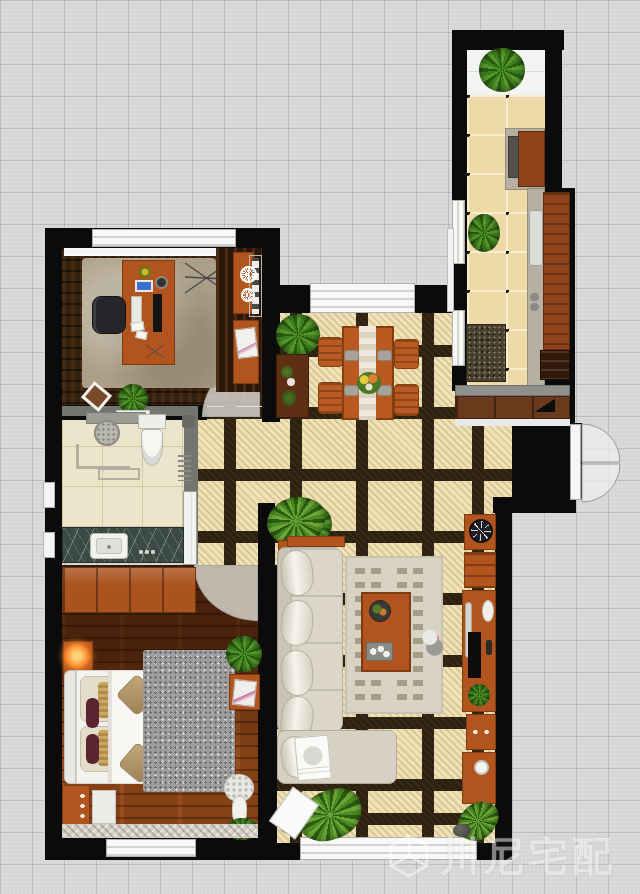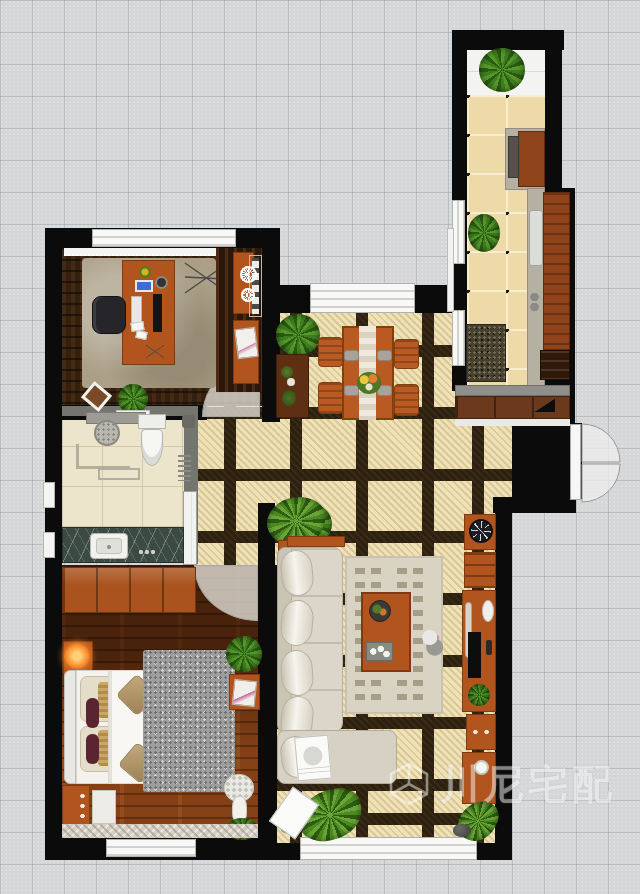--- a/index.html
+++ b/index.html
@@ -252,21 +252,21 @@
   <div class="a plant" style="left:468px;top:684px;width:22px;height:22px;"></div>
   <div class="a orange" style="left:466px;top:714px;width:30px;height:36px;background-image:radial-gradient(circle at 30% 50%,#f2e6d8 2px,transparent 2.5px),radial-gradient(circle at 70% 50%,#f2e6d8 2px,transparent 2.5px);"></div>
   <div class="a orange" style="left:462px;top:752px;width:34px;height:52px;"></div>
   <div class="a" style="left:474px;top:760px;width:15px;height:15px;border-radius:50%;background:#f4f4f0;border:2px solid #c6c6c0;"></div>
   <div class="a fern" style="left:298px;top:790px;width:64px;height:50px;transform:rotate(-10deg);"></div>
   <div class="a" style="left:280px;top:818px;width:22px;height:16px;border-radius:45%;background:radial-gradient(circle at 35% 35%,#6a6a66,#3c3c38);"></div>
   <div class="a" style="left:278px;top:792px;width:32px;height:42px;background:#fafaf8;border:1px solid #bbb;transform:rotate(35deg);"></div>
   <div class="a fern" style="left:460px;top:800px;width:36px;height:42px;transform:rotate(25deg);"></div>
   <div class="a" style="left:453px;top:824px;width:18px;height:13px;border-radius:45%;background:radial-gradient(circle at 35% 35%,#6a6a66,#3c3c38);"></div>
 
-  <div class="a wm" style="left:386px;top:756px;width:230px;height:56px;">
+  <div class="a wm" style="left:386px;top:828px;width:230px;height:56px;">
     <svg width="46" height="46" viewBox="0 0 46 46">
       <g fill="none" stroke="rgba(255,255,255,.85)" stroke-width="2.6">
         <path d="M23,3 L41,13 L41,33 L23,43 L5,33 L5,13 Z"></path>
         <path d="M23,3 L23,23 L41,33 M23,23 L5,33"></path>
       </g>
     </svg>
     <span class="wm-text">川尼宅配</span>
   </div>
 
 </div>

